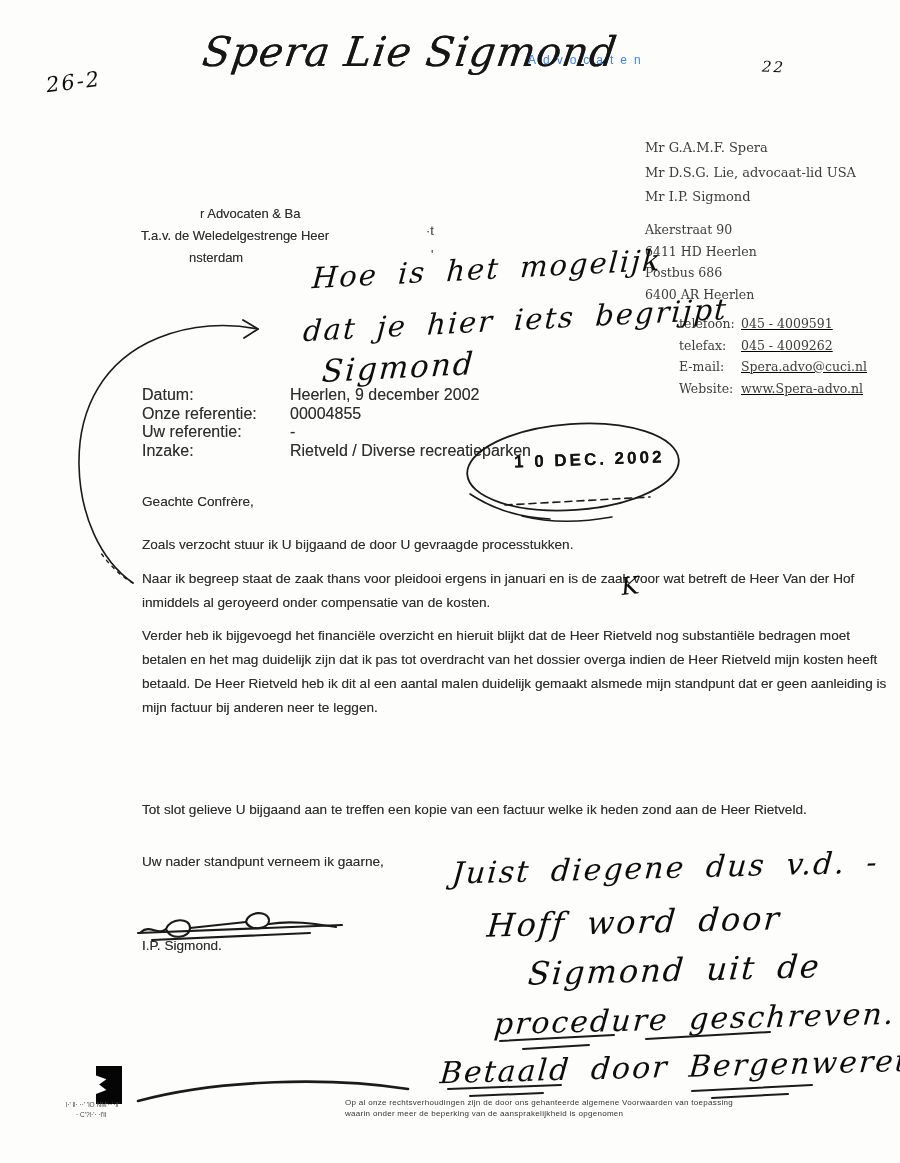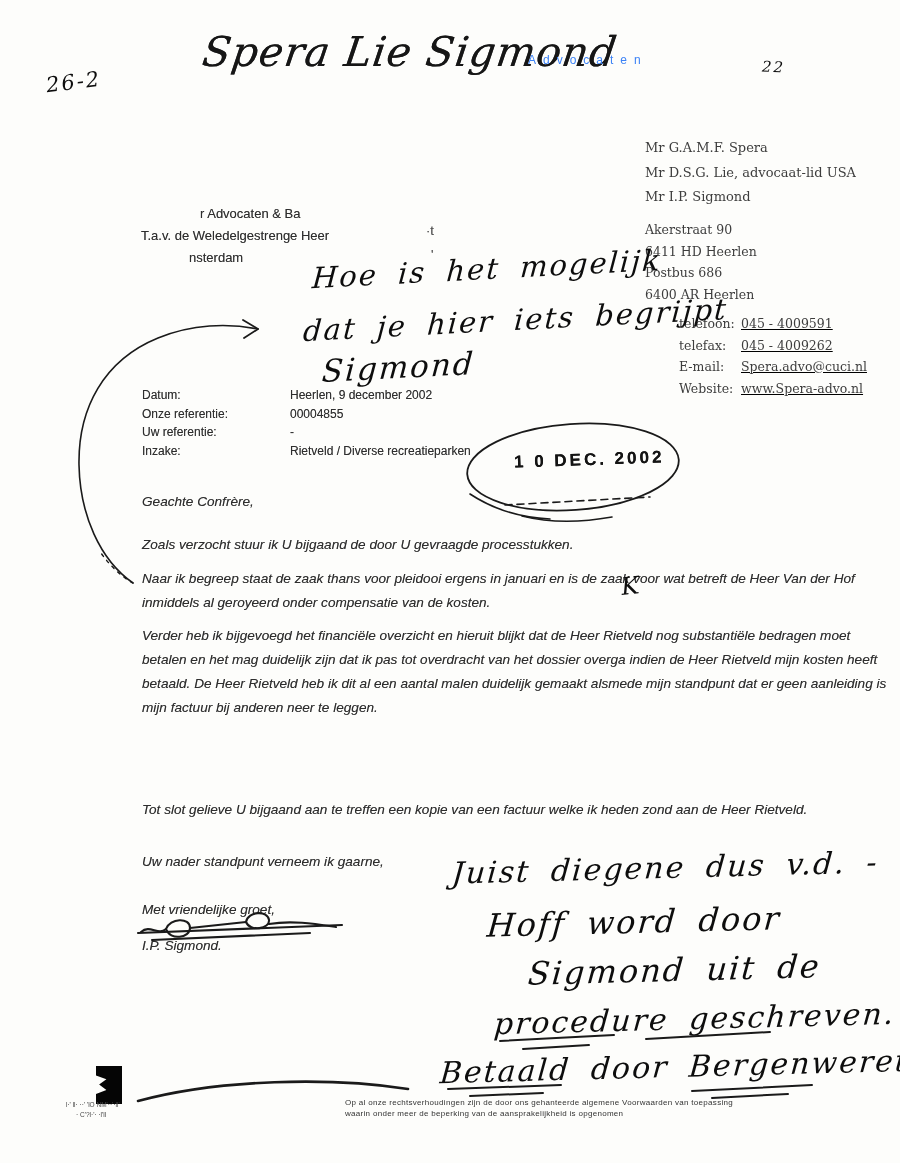--- a/index.html
+++ b/index.html
@@ -1,42 +1,42 @@
 <!DOCTYPE html>
 <html><head>
 <meta charset="utf-8">
 <style>
   html,body{margin:0;padding:0;background:#d9d9d9;}
   .page{position:relative;width:900px;height:1163px;background:#fdfdfb;overflow:hidden;
         font-family:"Liberation Sans",sans-serif;}
   .abs{position:absolute;}
   .typ{color:#2e2e2e;font-size:13.6px;line-height:24px;text-shadow:0 0 .5px rgba(60,60,60,.55);}
   .small{font-size:13px;line-height:18px;}
-  .para{width:752px;font-style:italic;}
+  .para{width:752px;}
   .serif{font-family:"DejaVu Serif","Liberation Serif",serif;color:#3d3d3d;}
   .serifit{font-family:"DejaVu Serif","Liberation Serif",serif;color:#3d3d3d;}
   .firm{font-family:"DejaVu Serif","Liberation Serif",serif;font-style:italic;font-size:41px;
         color:#161616;transform:skewX(-8deg);letter-spacing:1px;white-space:nowrap;
         text-shadow:0 0 .6px rgba(20,20,20,.8);}
   .advsub{font-size:12px;letter-spacing:7px;color:#3b82f6;filter:blur(.4px);white-space:nowrap;}
   .hand{font-family:"DejaVu Serif",cursive;font-style:italic;color:#0d0d0d;white-space:nowrap;
         letter-spacing:2px;word-spacing:9px;}
   .hand-sm{font-size:19px;}
   .note1{font-size:29px;transform:rotate(-3deg) skewX(-7deg);}
   .note2{font-size:30px;transform:rotate(-1.5deg) skewX(-6deg);}
   .stamp-date{font-weight:bold;font-size:17px;letter-spacing:3px;color:#141414;
         transform:rotate(-2deg);white-space:nowrap;text-shadow:0 0 .4px #111;}
   .lh-line{white-space:nowrap;font-size:12.5px;line-height:21.5px;filter:blur(.25px);}
   .contact-label{display:inline-block;width:62px;}
   .footer-fine{font-size:8px;color:#333;filter:blur(.55px);white-space:nowrap;letter-spacing:.3px;}
   .logo-caption{font-size:6.5px;color:#444;filter:blur(.45px);white-space:nowrap;}
   .logo-mark{background:#050505;width:26px;height:38px;
         clip-path:polygon(0% 0%,100% 0%,100% 100%,0% 100%,0% 74%,40% 63%,12% 49%,40% 35%,0% 25%);}
   svg.ink{position:absolute;left:0;top:0;pointer-events:none;}
-  .refcol{line-height:18.5px;font-size:12px;}
+  .refcol{line-height:18.5px;font-size:16px;}
 </style>
 </head>
 <body>
 
 <div class="page">
 
   <div class="abs hand hand-sm" style="left:46px;top:70px;transform:rotate(-7deg);font-size:21px;">26-2</div>
   <div class="abs hand hand-sm" style="left:762px;top:58px;transform:rotate(3deg);font-size:15px;">22</div>
 
   <div class="abs firm" style="left:203px;top:28px;">Spera Lie Sigmond</div>
@@ -95,21 +95,20 @@
 
   <div class="abs stamp-date" style="left:514px;top:450px;">1 0 DEC. 2002</div>
 
   <div class="abs typ para" style="left:142px;top:490px;">Geachte Confrère,</div>
   <div class="abs typ para" style="left:142px;top:533px;">Zoals verzocht stuur ik U bijgaand de door U gevraagde processtukken.</div>
   <div class="abs typ para" style="left:142px;top:567px;">Naar ik begreep staat de zaak thans voor pleidooi ergens in januari en is de zaak voor wat betreft de Heer Van der Hof inmiddels al geroyeerd onder compensatie van de kosten.</div>
   <div class="abs hand" style="left:621px;top:572px;font-size:24px;transform:rotate(-6deg);">K</div>
   <div class="abs typ para" style="left:142px;top:624px;">Verder heb ik bijgevoegd het financiële overzicht en hieruit blijkt dat de Heer Rietveld nog substantiële bedragen moet betalen en het mag duidelijk zijn dat ik pas tot overdracht van het dossier overga indien de Heer Rietveld mijn kosten heeft betaald. De Heer Rietveld heb ik dit al een aantal malen duidelijk gemaakt alsmede mijn standpunt dat er geen aanleiding is mijn factuur bij anderen neer te leggen.</div>
   <div class="abs typ para" style="left:142px;top:798px;">Tot slot gelieve U bijgaand aan te treffen een kopie van een factuur welke ik heden zond aan de Heer Rietveld.</div>
   <div class="abs typ para" style="left:142px;top:850px;">Uw nader standpunt verneem ik gaarne,</div>
-  <div class="abs typ para" style="left:142px;top:898px;">Met vriendelijke groet,</div>
   <div class="abs typ para" style="left:142px;top:934px;">I.P. Sigmond.</div>
 
   <div class="abs hand note2" style="left:452px;top:850px;">Juist diegene dus v.d. -</div>
   <div class="abs hand note2" style="left:487px;top:903px;font-size:32px;">Hoff word door</div>
   <div class="abs hand note2" style="left:528px;top:951px;font-size:32px;">Sigmond uit de</div>
   <div class="abs hand note2" style="left:494px;top:1001px;">procedure geschreven.</div>
   <div class="abs hand note2" style="left:440px;top:1049px;">Betaald door Bergenweret</div>
 
   <div class="abs logo-mark" style="left:96px;top:1066px;"></div>
   <div class="abs logo-caption" style="left:66px;top:1101px;">l·' ll· ··' 'lO NM'··'·ll'</div>

